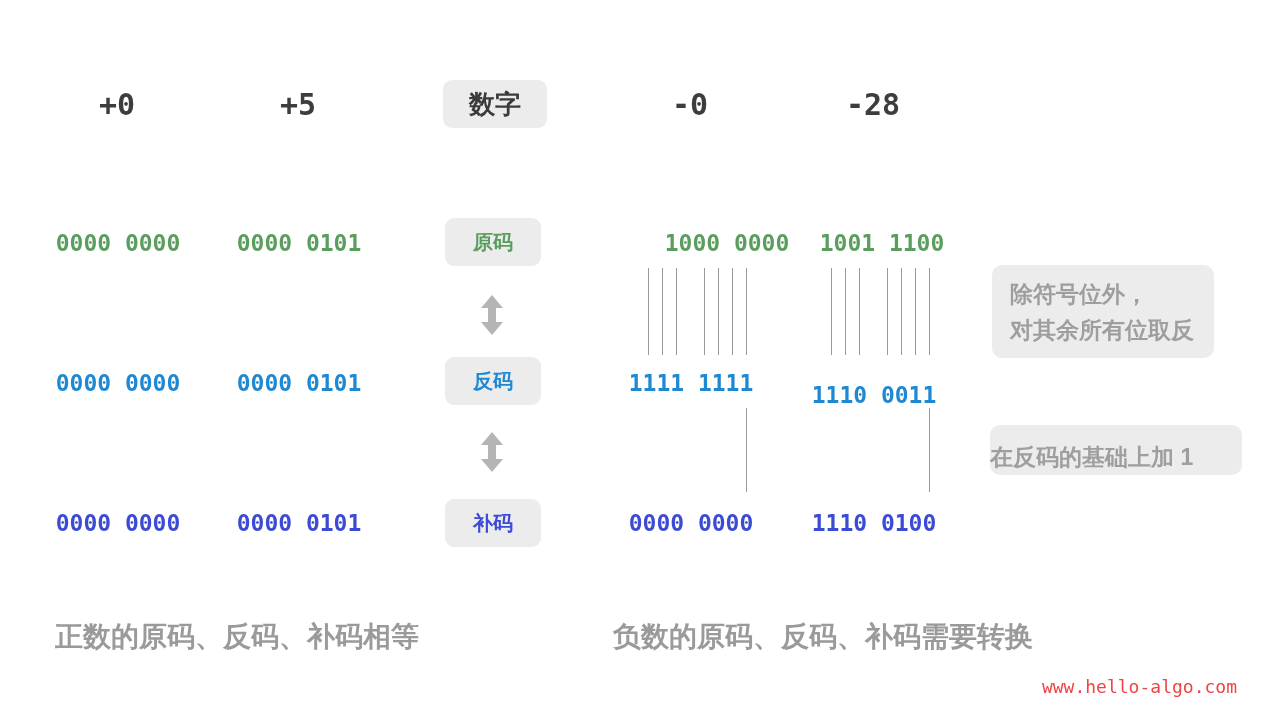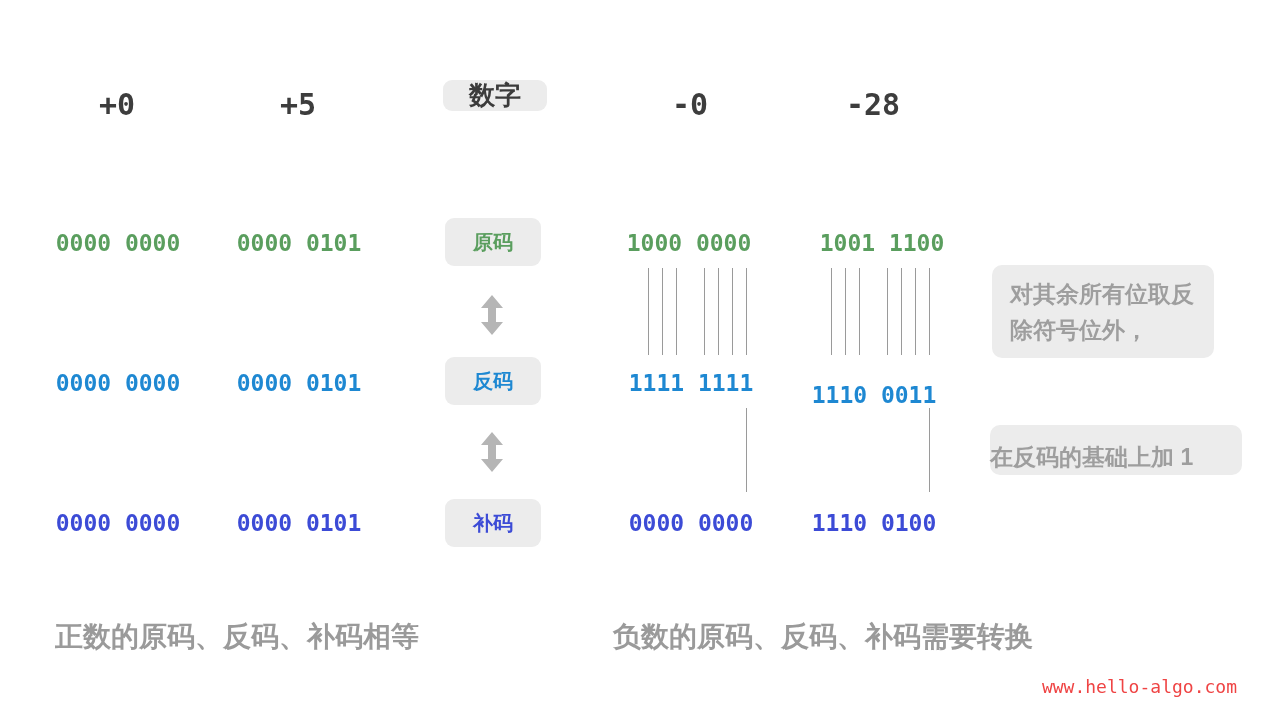--- a/index.html
+++ b/index.html
@@ -15,21 +15,21 @@
   .hnum{
     width:130px;height:32px;top:88px;
     font-size:30px;font-weight:bold;color:#3d3d3d;letter-spacing:0px;
   }
 
   
   .labelbox{
     background:#ececec;border-radius:9px;left:445px;width:96px;height:48px;
     font-size:20px;font-weight:bold;
   }
-  .numbox{left:443px;top:80px;width:104px;height:31px;color:#3b3b3b;font-size:26px;}
+  .numbox{left:443px;top:80px;width:104px;height:48px;color:#3b3b3b;font-size:26px;}
 
   
   .bin{
     width:132px;height:30px;
     font-size:23px;font-weight:bold;white-space:pre;
   }
   .c-origin{color:var(--c-origin,#5a9e5e);}
   .c-ones{color:var(--c-ones,#1e88d2);}
   .c-twos{color:var(--c-twos,#3c4bd6);}
 
@@ -70,21 +70,21 @@
     <span>数字</span>
   </div>
   <div class="abs center mono hnum" style="left:625px;">-0</div>
   <div class="abs center mono hnum" style="left:808px;">-28</div>
 
   <div class="abs center mono bin c-origin" style="left:52px;top:228px;">0000 0000</div>
   <div class="abs center mono bin c-origin" style="left:233px;top:228px;">0000 0101</div>
   <div class="abs center labelbox c-origin" style="top:218px;">
     <span>原码</span>
   </div>
-  <div class="abs center mono bin c-origin" style="left:623px;top:228px;">1000 0000</div>
+  <div class="abs center mono bin c-origin" style="left:661px;top:228px;">1000 0000</div>
   <div class="abs center mono bin c-origin" style="left:808px;top:228px;margin-left:8px;">1001 1100</div>
 
   <div class="abs ticks" style="left:648px;width:29px;"></div>
   <div class="abs ticks" style="left:704px;width:43px;"></div>
   <div class="abs ticks" style="left:831px;width:29px;"></div>
   <div class="abs ticks" style="left:887px;width:43px;"></div>
 
   <div class="abs arrow" style="top:295px;">
     <svg width="26" height="40" viewBox="0 0 26 40">
       <path d="M13 0 L24 13 L17 13 L17 27 L24 27 L13 40 L2 27 L9 27 L9 13 L2 13 Z" fill="#b5b5b5"></path>
@@ -110,22 +110,22 @@
 
   <div class="abs center mono bin c-twos" style="left:52px;top:508px;">0000 0000</div>
   <div class="abs center mono bin c-twos" style="left:233px;top:508px;">0000 0101</div>
   <div class="abs center labelbox c-twos" style="top:499px;">
     <span>补码</span>
   </div>
   <div class="abs center mono bin c-twos" style="left:625px;top:508px;">0000 0000</div>
   <div class="abs center mono bin c-twos" style="left:808px;top:508px;">1110 0100</div>
 
   <div class="abs note note1">
+    <span>除符号位外，</span>
     <span>对其余所有位取反</span>
-    <span>除符号位外，</span>
   </div>
   <div class="abs note note2">
     <span>在反码的基础上加 1</span>
   </div>
 
   <div class="abs caption" style="left:55px;">正数的原码、反码、补码相等</div>
   <div class="abs caption" style="left:613px;">负数的原码、反码、补码需要转换</div>
 
   <div class="abs mono watermark">www.hello-algo.com</div>
 

